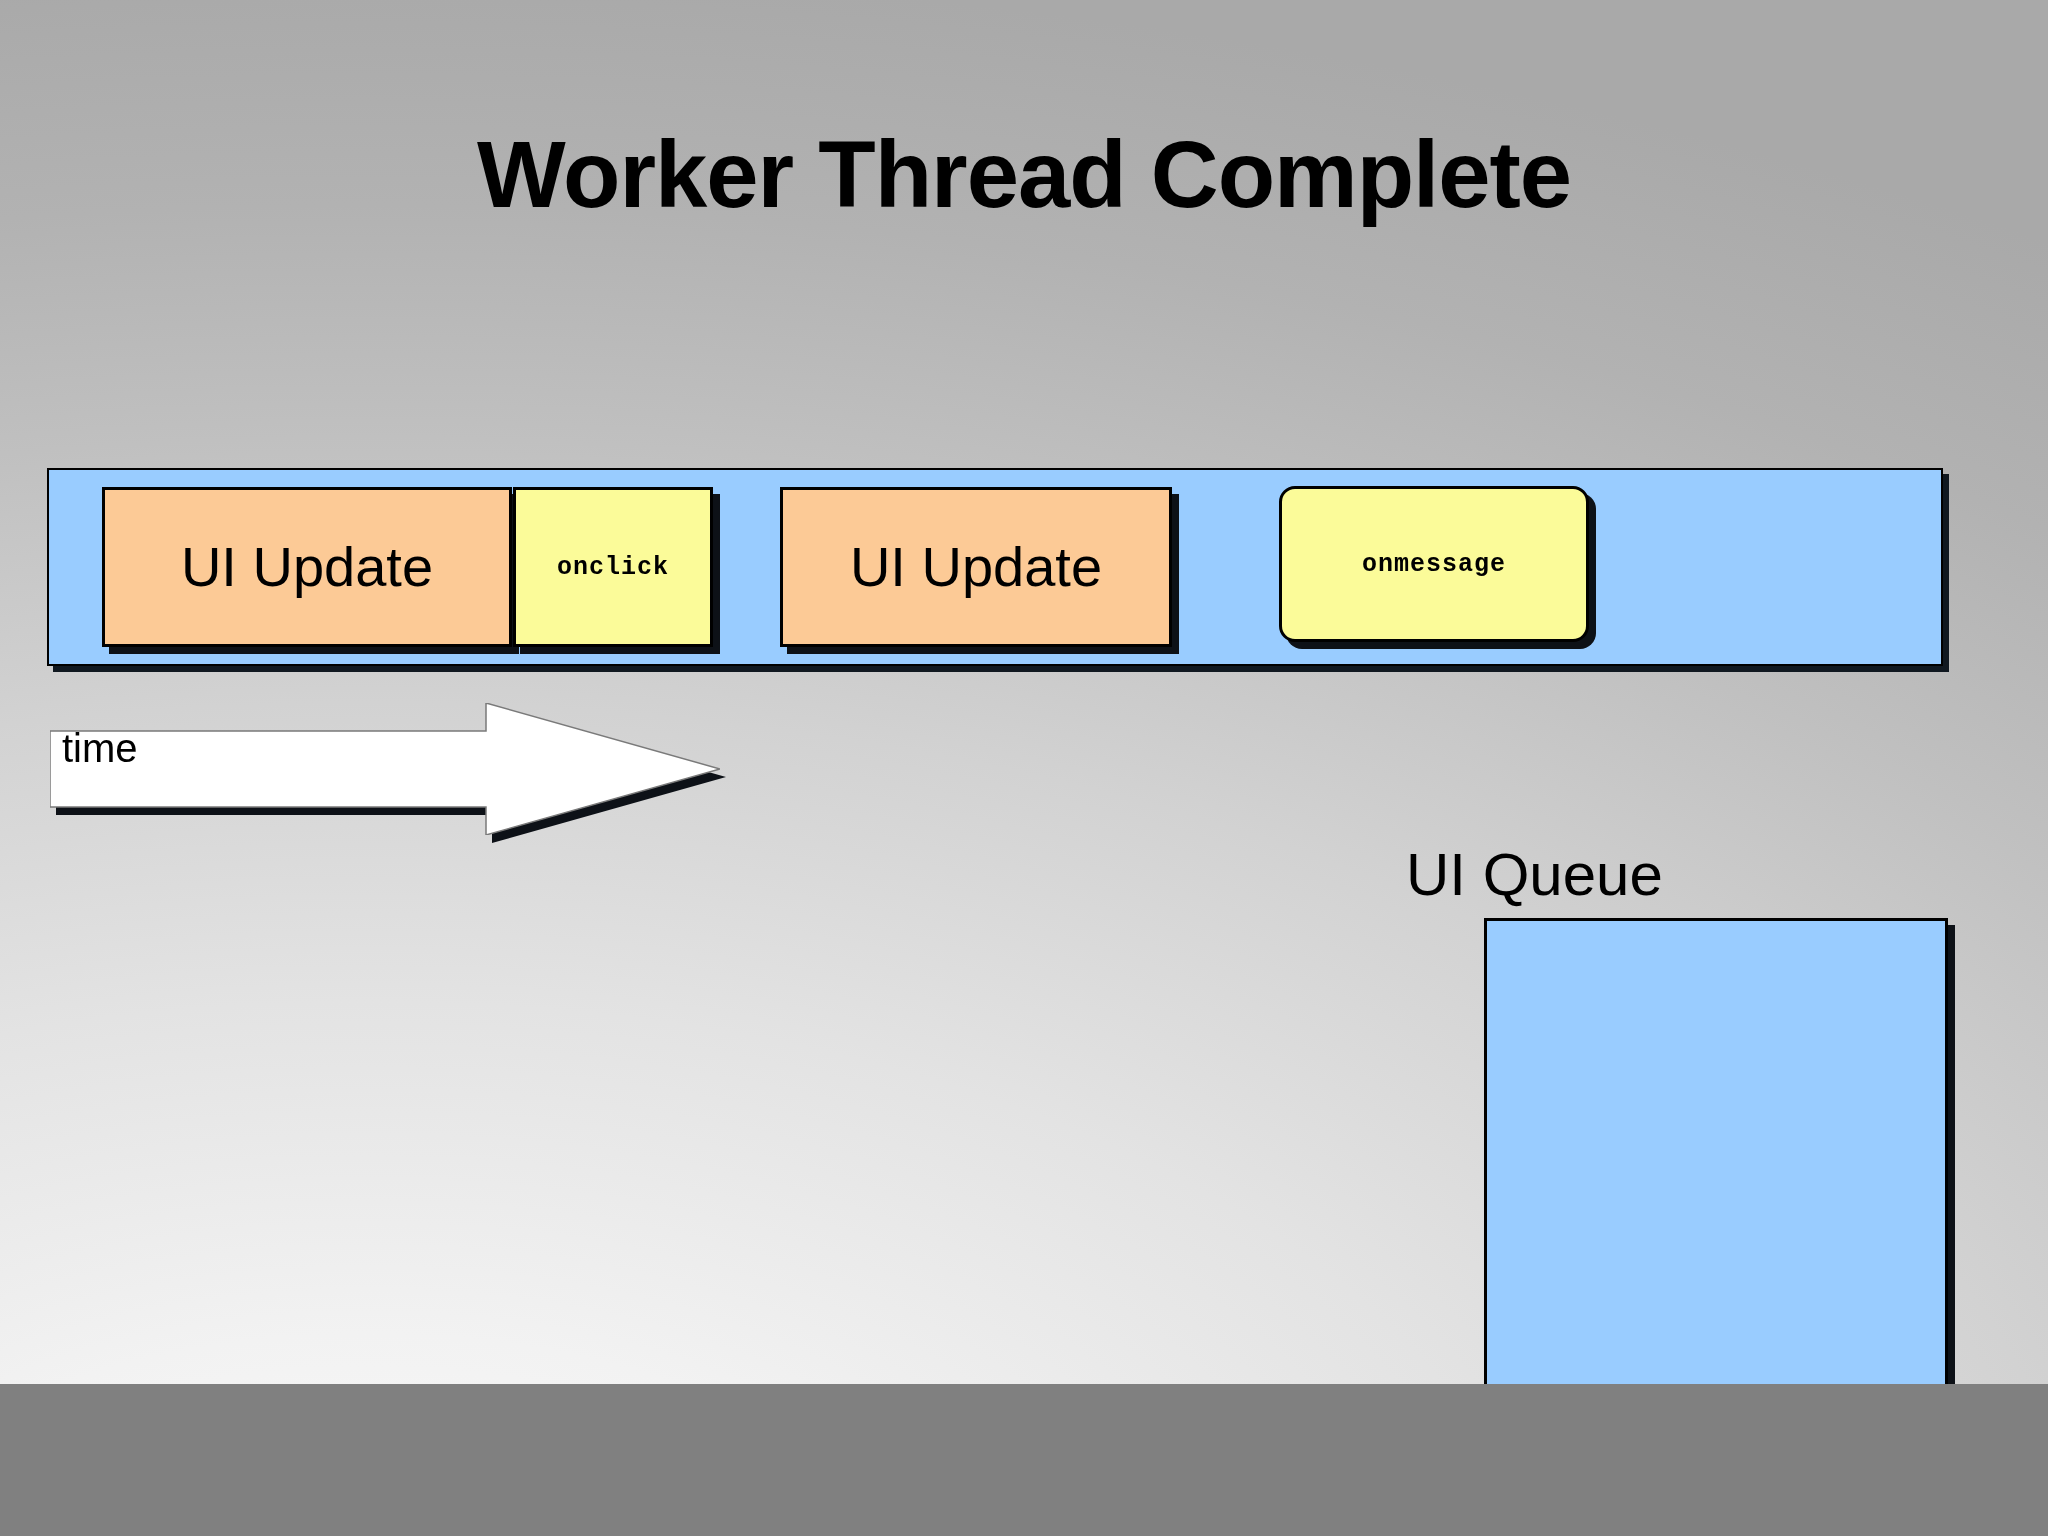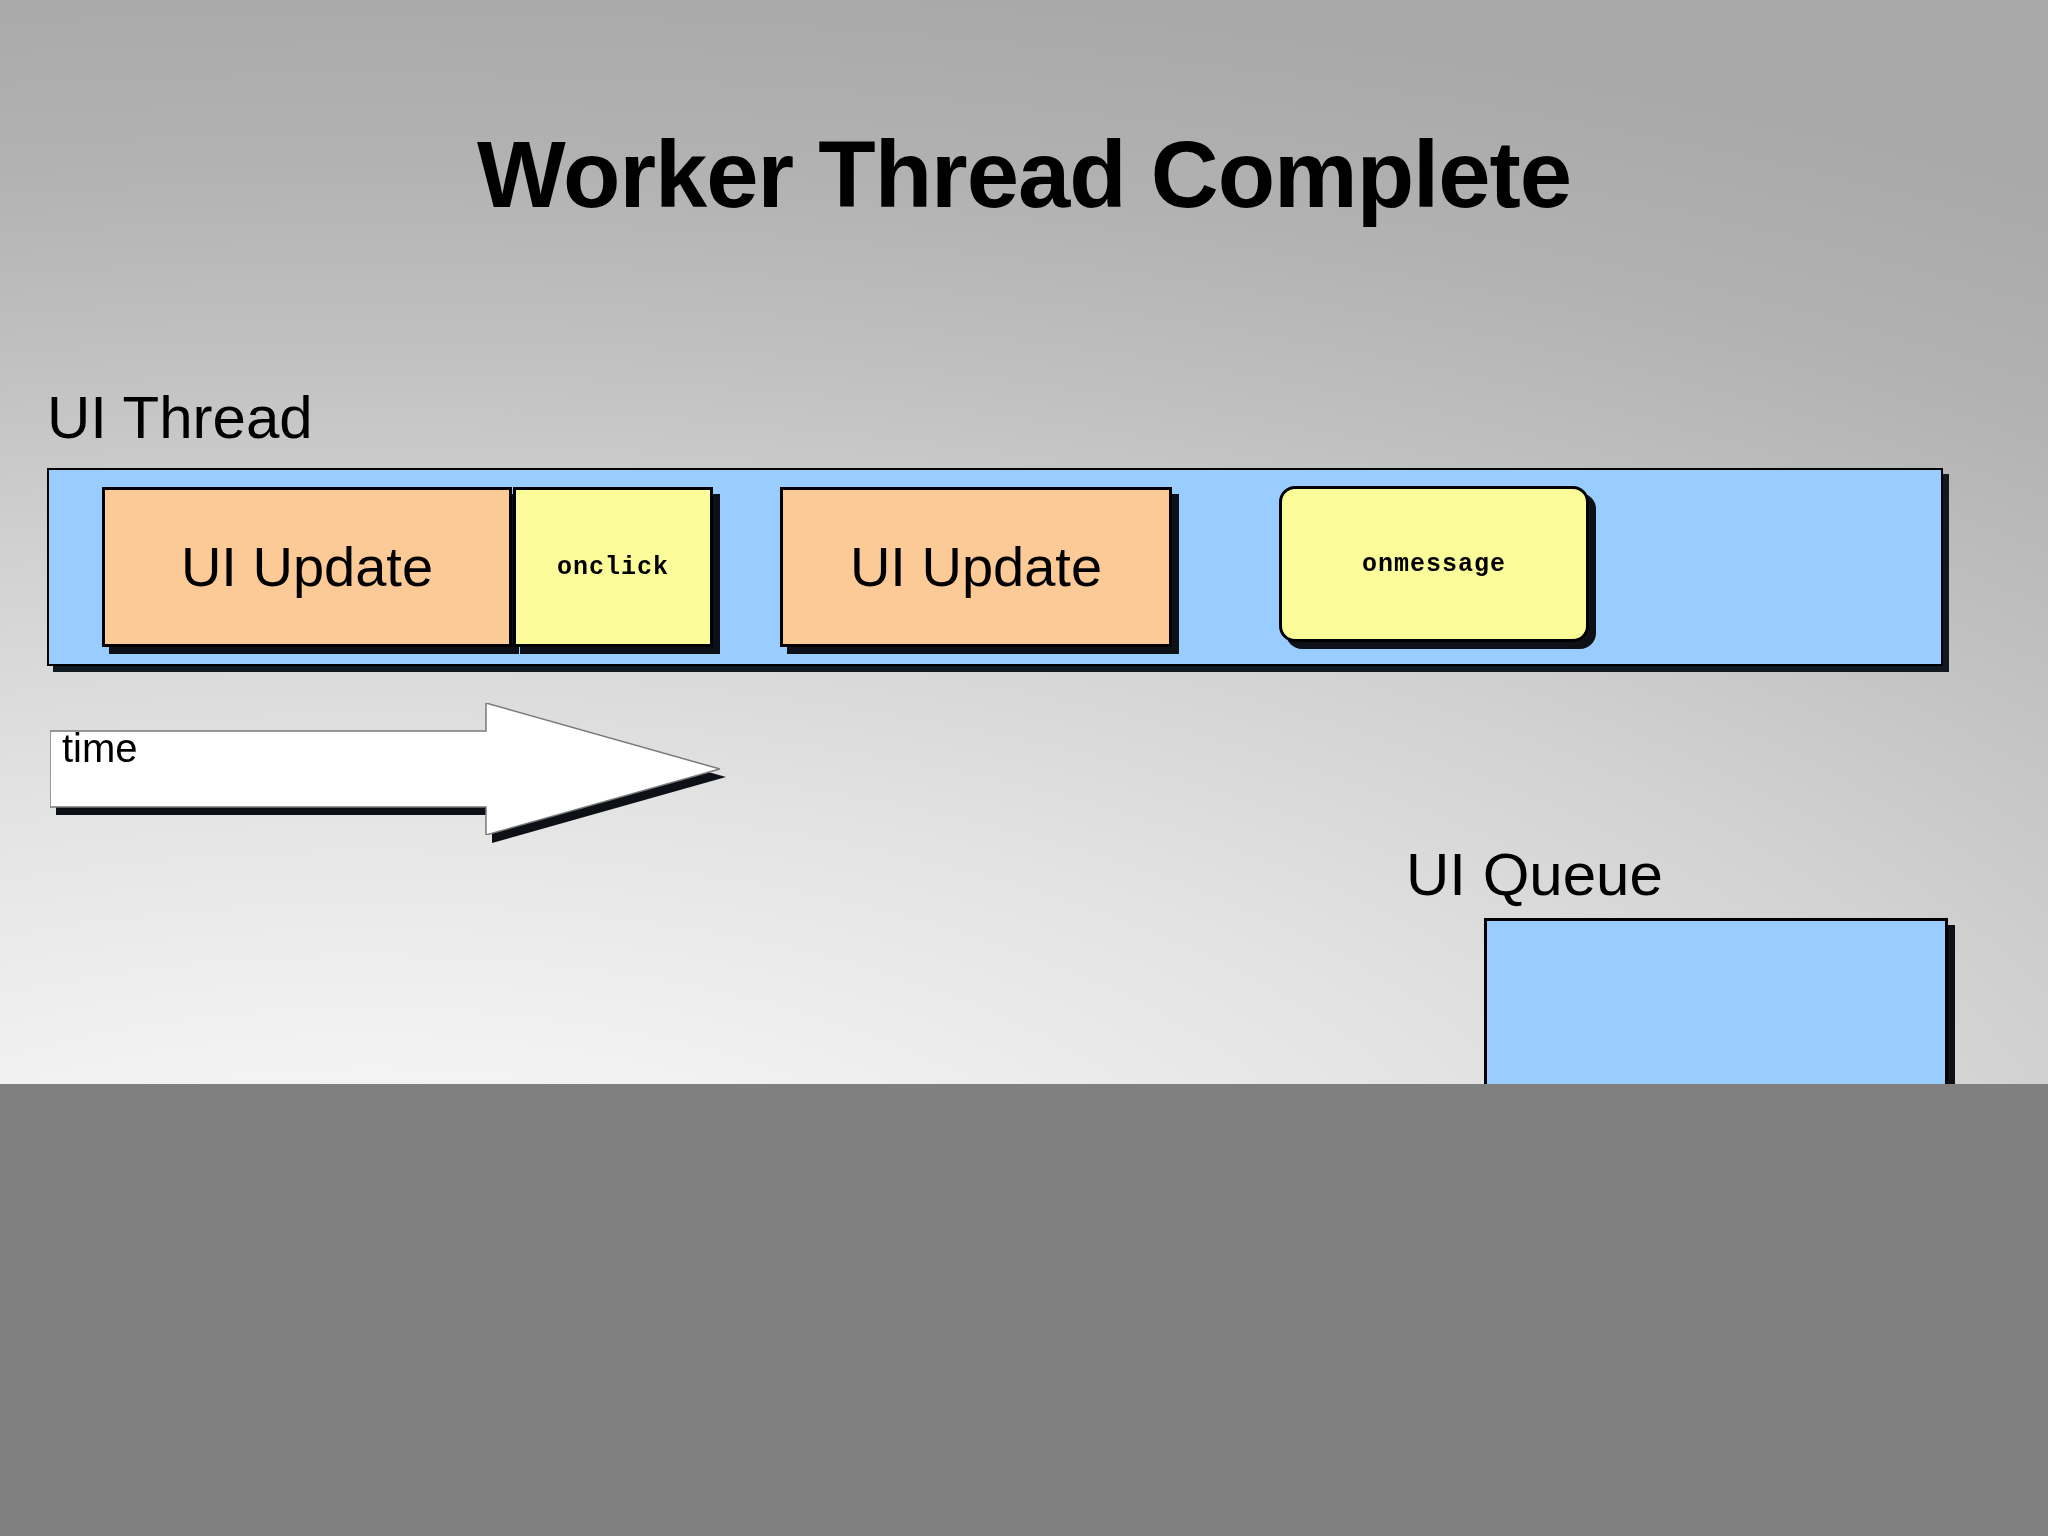--- a/index.html
+++ b/index.html
@@ -3,21 +3,21 @@
 <meta charset="utf-8">
 <style>
   html, body {
     margin: 0;
     padding: 0;
     background: #808080;
   }
   #slide {
     position: relative;
     width: 2048px;
-    height: 1084px;
+    height: 1384px;
     overflow: hidden;
     font-family: "Liberation Sans", sans-serif;
     
     background:
       radial-gradient(ellipse 150% 120% at 18% 118%, #fbfbfb 0%, #f2f2f2 18%, #e3e3e3 38%, #d2d2d2 56%, #c0c0c0 72%, #b2b2b2 86%, #a9a9a9 100%);
   }
 
   
   #title {
     position: absolute;
@@ -132,21 +132,20 @@
     box-shadow: 7px 7px 0 0 #0d1117;
   }
 </style>
 </head>
 <body>
 
 <div id="slide">
 
   <div id="title">Worker Thread Complete</div>
 
-  <div id="ui-thread-label" class="plain-label">UI Thread</div>
 
   <div id="thread-bar"></div>
 
   <div id="block-ui-update-1" class="task-block ui-update">UI Update</div>
 
   <div id="block-onclick" class="task-block handler">onclick</div>
 
   <div id="block-ui-update-2" class="task-block ui-update">UI Update</div>
 
   <div id="block-onmessage" class="task-block handler">onmessage</div>

